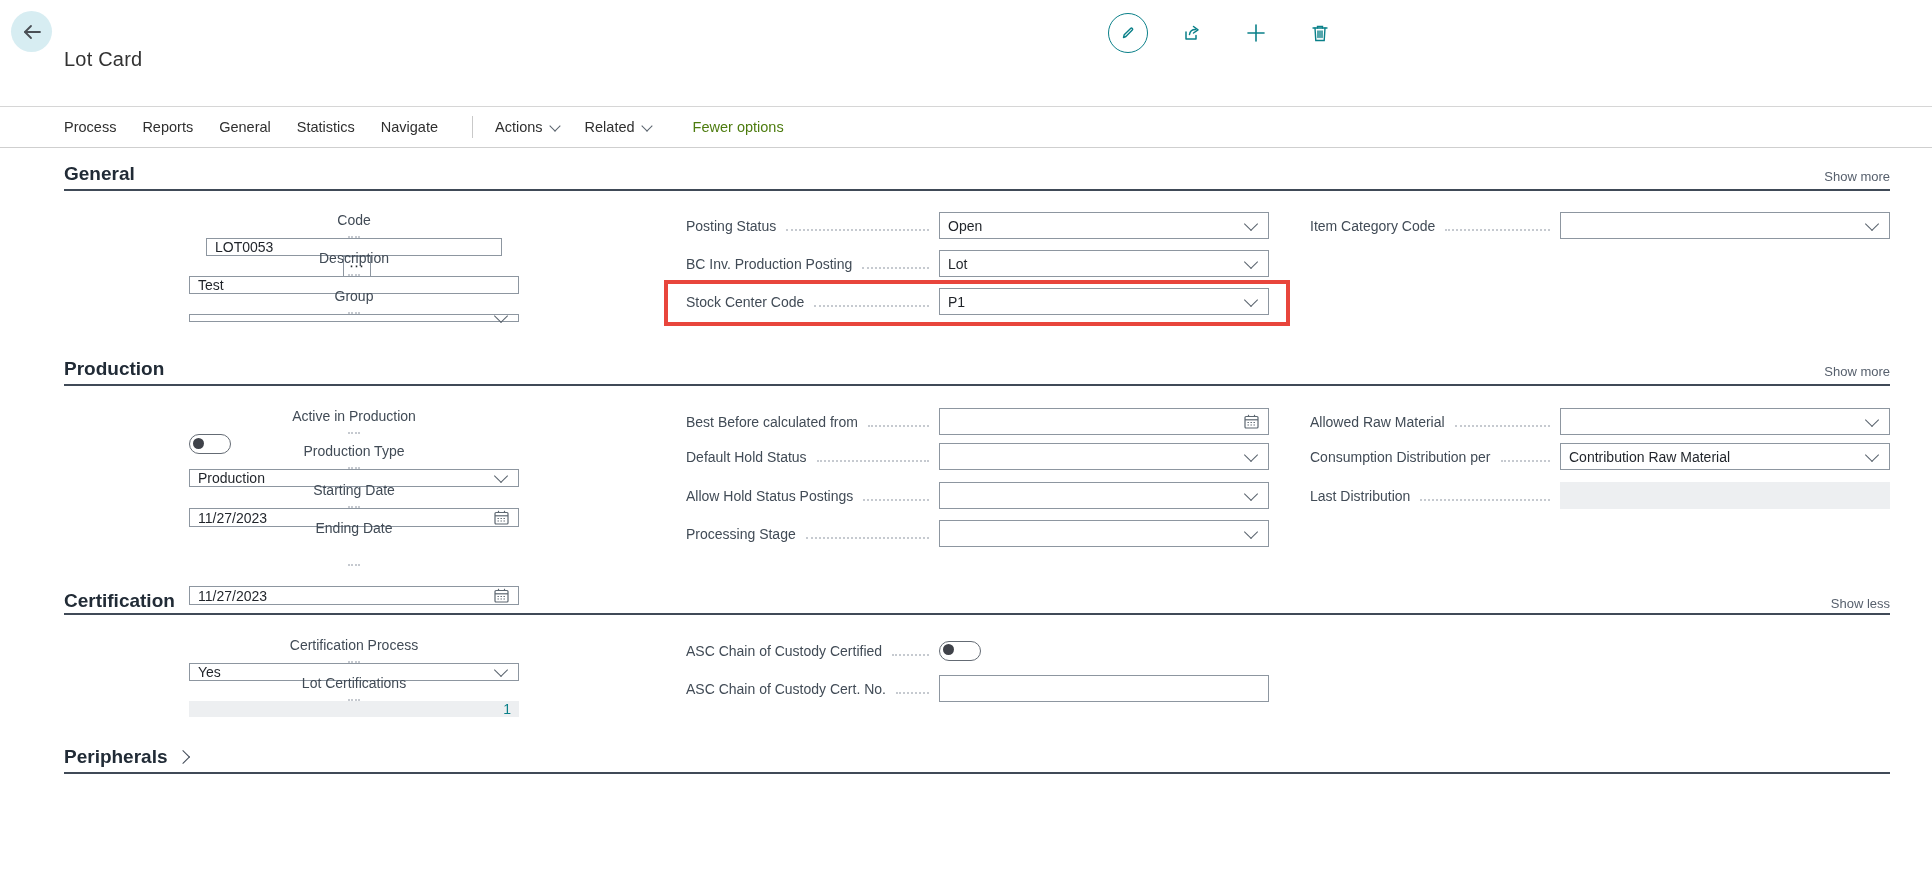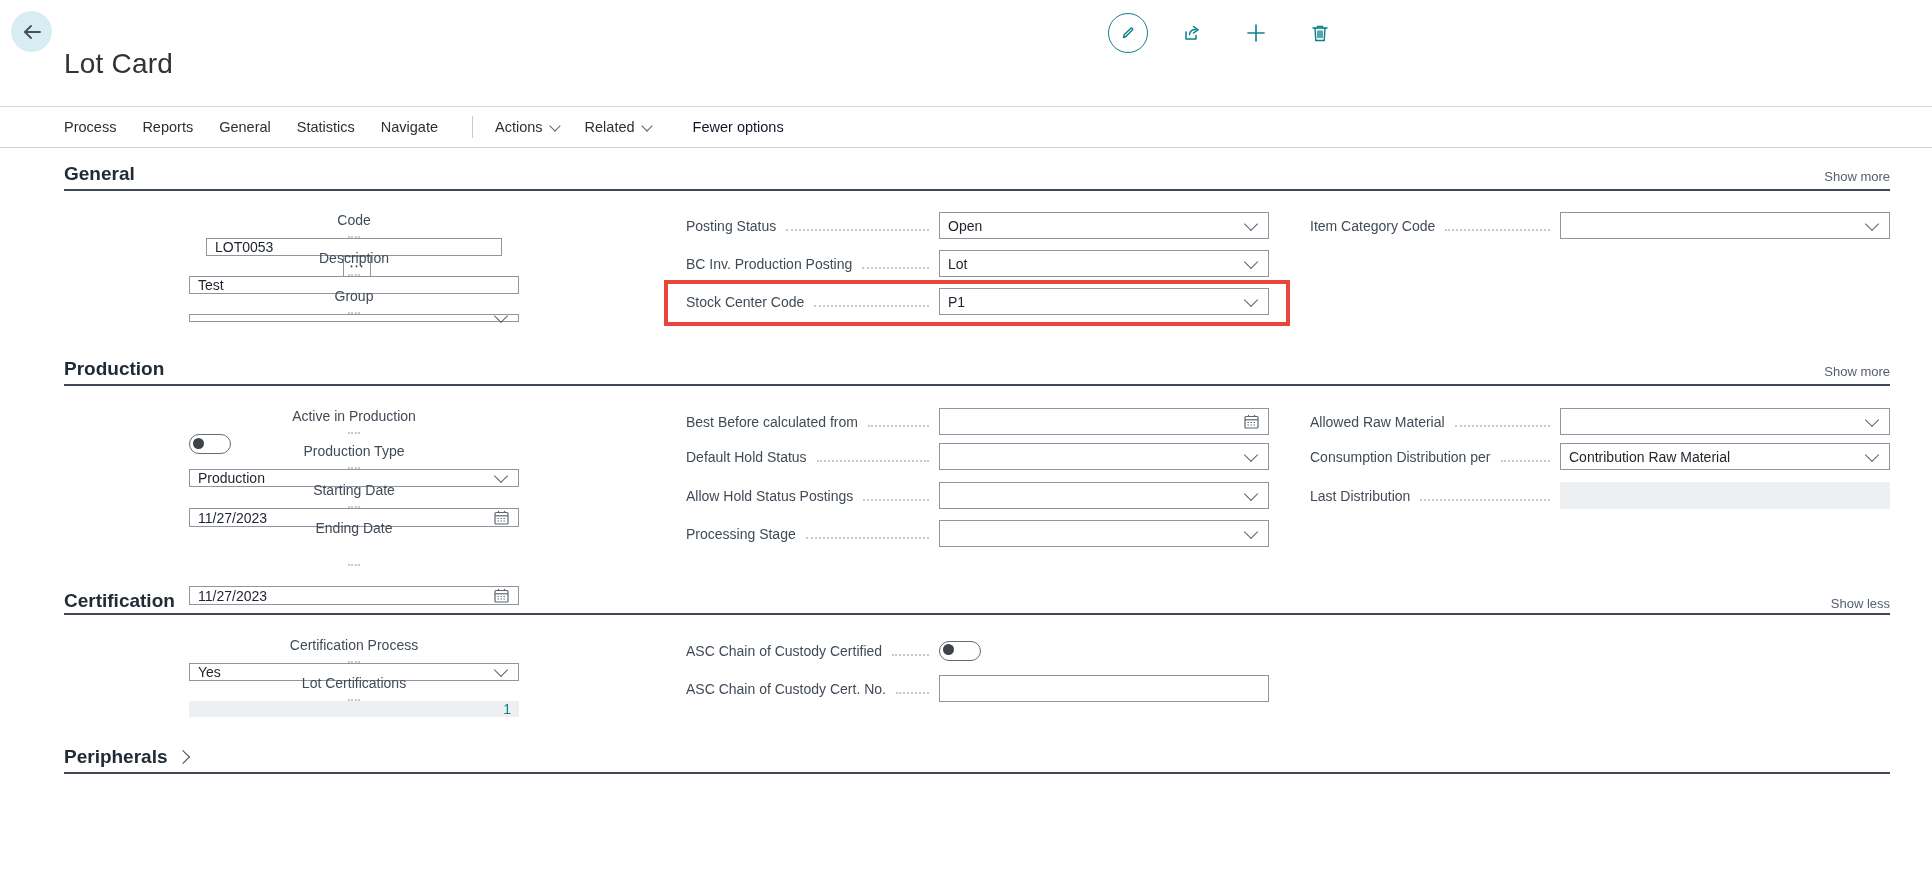--- a/index.html
+++ b/index.html
@@ -6,31 +6,31 @@
   .screen{position:relative;width:1932px;height:892px;background:#ffffff;overflow:hidden;
           font-family:"Liberation Sans","DejaVu Sans",sans-serif;color:#24292e;}
 
   
   .back{position:absolute;left:11px;top:11px;width:41px;height:41px;border:none;border-radius:50%;
         background:#d7edf2;display:flex;align-items:center;justify-content:center;cursor:pointer;padding:0;}
   .toolbar{position:absolute;left:1108px;top:10px;height:46px;display:flex;align-items:center;gap:24px;}
   .tbtn{background:none;border:none;padding:0;width:40px;height:40px;display:flex;align-items:center;justify-content:center;cursor:pointer;}
   .pencil-circle{width:38px;height:38px;border:1.6px solid #0a8089;border-radius:50%;display:flex;align-items:center;justify-content:center;}
 
-  .title{position:absolute;left:64px;top:48px;margin:0;font-size:28px;font-weight:300;color:#323232;letter-spacing:.2px;}
+  .title{position:absolute;left:64px;top:48px;margin:0;font-size:20px;font-weight:300;color:#323232;letter-spacing:.2px;}
 
   
   .menubar{position:absolute;left:0;top:106px;width:1932px;height:42px;box-sizing:border-box;
            border-top:1px solid #d6d6d6;border-bottom:1px solid #cfcfcf;
            display:flex;align-items:center;padding-left:64px;font-size:14.5px;color:#2f2f2f;}
   .mitem{margin-right:26px;cursor:pointer;display:flex;align-items:center;white-space:nowrap;}
   .mdivider{width:1px;height:22px;background:#c9c9c9;margin:0 22px 0 8px;}
   .mchev{width:7px;height:7px;border-right:1.4px solid #59636d;border-bottom:1.4px solid #59636d;
          transform:rotate(45deg);margin-left:8px;margin-top:-3px;}
-  .mfewer{color:#0f172a;margin-left:16px;cursor:pointer;white-space:nowrap;}
+  .mfewer{color:#4d7c0f;margin-left:16px;cursor:pointer;white-space:nowrap;}
 
   
   .sec-title{position:absolute;margin:0;font-size:19px;font-weight:700;color:#212b36;cursor:pointer;}
   .showlink{position:absolute;right:42px;font-size:13px;color:#57606d;cursor:pointer;white-space:nowrap;}
   .rule{position:absolute;left:64px;width:1826px;height:2px;background:#404a57;}
   .chev-right{display:inline-block;width:9px;height:9px;border-right:1.8px solid #404a57;border-top:1.8px solid #404a57;
               transform:rotate(45deg);margin-left:10px;margin-bottom:1px;}
 
   
   .row{position:absolute;display:flex;align-items:center;height:27px;}

